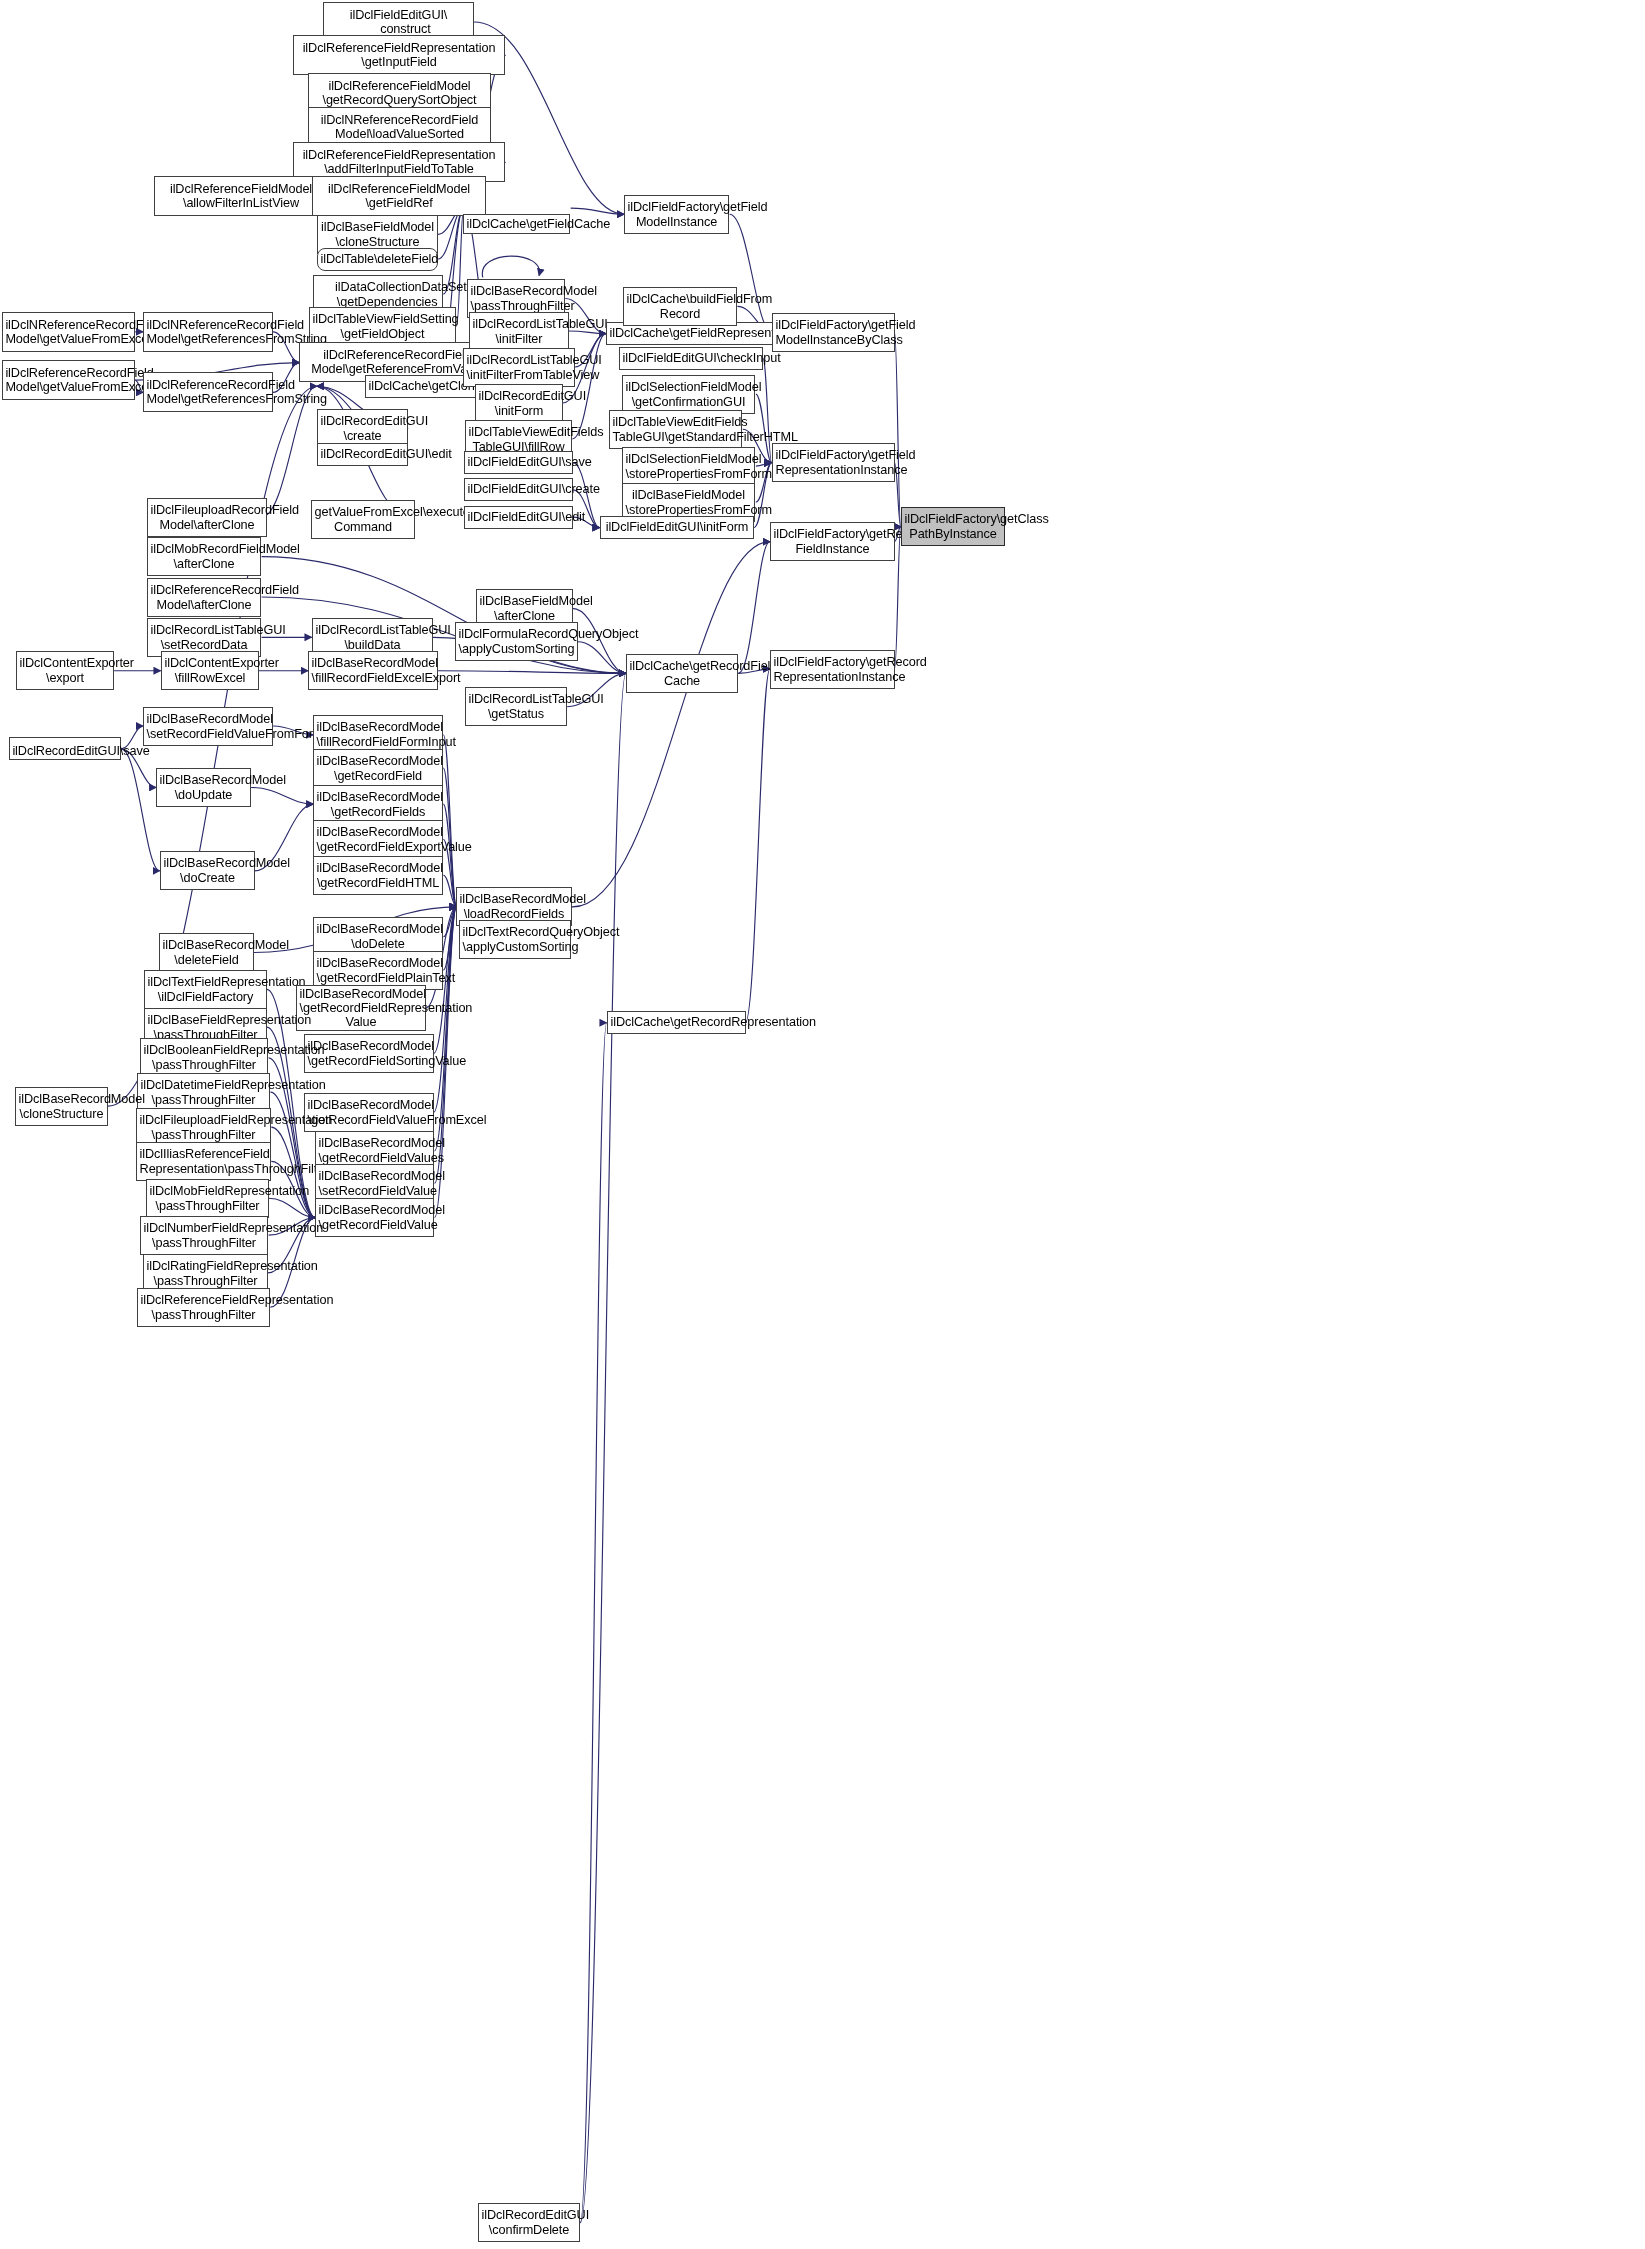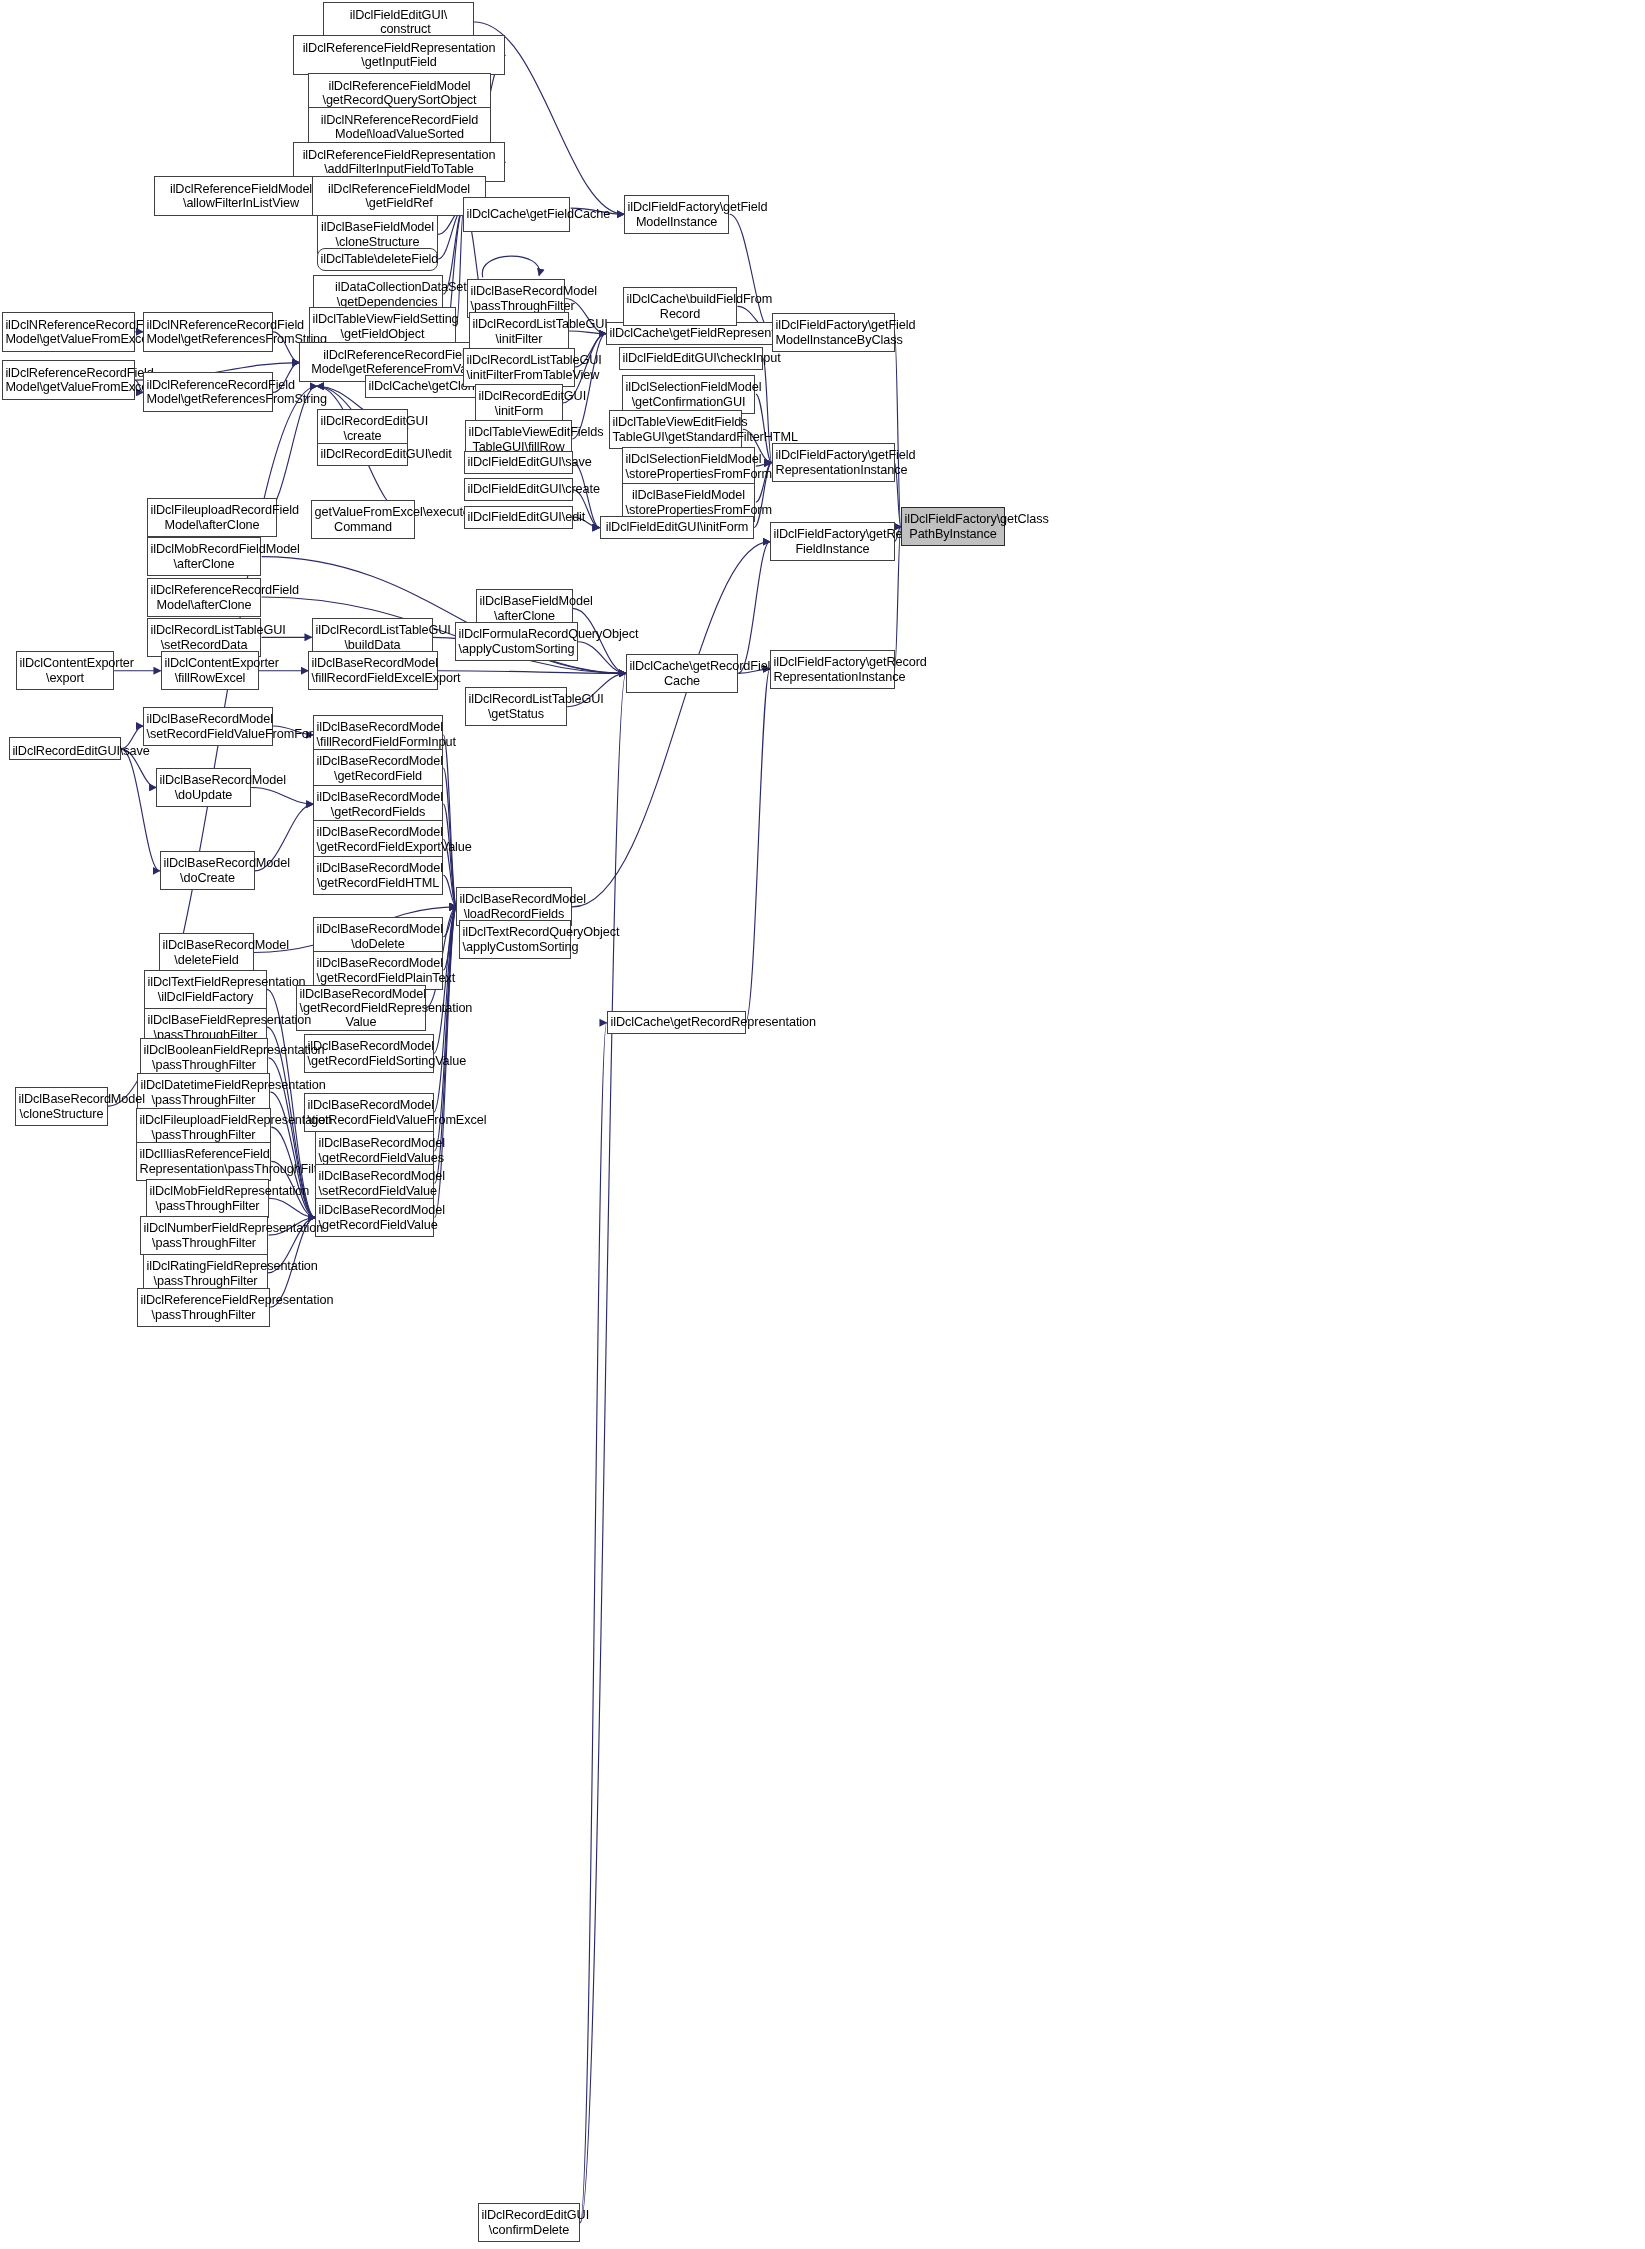--- a/index.html
+++ b/index.html
@@ -167,21 +167,21 @@
       <div class="node" style="left: 1.8px; top: 360px; width: 133px; height: 40px;"><span>ilDclReferenceRecordField
 Model\getValueFromExcel</span></div>
       <div class="node" style="left: 143px; top: 372px; width: 130px; height: 40px;"><span>ilDclReferenceRecordField
 Model\getReferencesFromString</span></div>
       <div class="node" style="left: 317px; top: 375px; width: 121px; height: 23px; margin-left: 48px;"><span>ilDclCache\getCloneOf</span></div>
       <div class="node" style="left: 317px; top: 409px; width: 91px; height: 39px;"><span>ilDclRecordEditGUI
 \create</span></div>
       <div class="node" style="left: 317px; top: 443px; width: 91px; height: 23px;"><span>ilDclRecordEditGUI\edit</span></div>
       <div class="node" style="left: 311px; top: 500px; width: 104px; height: 39px;"><span>getValueFromExcel\execute
 Command</span></div>
-      <div class="node" style="left: 147px; top: 498px; width: 130px; height: 39px;"><span>ilDclFileuploadRecordField
+      <div class="node" style="left: 147px; top: 498px; width: 120px; height: 39px;"><span>ilDclFileuploadRecordField
 Model\afterClone</span></div>
       <div class="node" style="left: 147px; top: 537px; width: 114px; height: 39px;"><span>ilDclMobRecordFieldModel
 \afterClone</span></div>
       <div class="node" style="left: 147px; top: 578px; width: 114px; height: 39px;"><span>ilDclReferenceRecordField
 Model\afterClone</span></div>
       <div class="node" style="left: 147px; top: 618px; width: 114px; height: 39px;"><span>ilDclRecordListTableGUI
 \setRecordData</span></div>
       <div class="node" style="left: 312px; top: 618px; width: 121px; height: 39px;"><span>ilDclRecordListTableGUI
 \buildData</span></div>
       <div class="node" style="left: 16px; top: 651px; width: 98px; height: 39px;"><span>ilDclContentExporter
@@ -267,21 +267,21 @@
       <div class="node" style="left: 464px; top: 478px; width: 109px; height: 23px;"><span>ilDclFieldEditGUI\create</span></div>
       <div class="node" style="left: 464px; top: 506px; width: 109px; height: 23px;"><span>ilDclFieldEditGUI\edit</span></div>
       <div class="node" style="left: 476px; top: 589px; width: 97px; height: 39px;"><span>ilDclBaseFieldModel
 \afterClone</span></div>
       <div class="node" style="left: 455px; top: 622px; width: 123px; height: 39px;"><span>ilDclFormulaRecordQueryObject
 \applyCustomSorting</span></div>
       <div class="node" style="left: 465px; top: 687px; width: 102px; height: 39px;"><span>ilDclRecordListTableGUI
 \getStatus</span></div>
       <div class="node" style="left: 478px; top: 2203px; width: 102px; height: 39px;"><span>ilDclRecordEditGUI
 \confirmDelete</span></div>
-      <div class="node" style="left: 463px; top: 197px; width: 107px; height: 35px; text-align: center;"><span>ilDclCache\getFieldCache</span></div>
+      <div class="node" style="left: 463px; top: 214px; width: 107px; height: 20px; text-align: center;"><span>ilDclCache\getFieldCache</span></div>
       <div class="node" style="left: 606px; top: 322px; width: 172px; height: 23px;"><span>ilDclCache\getFieldRepresentation</span></div>
       <div class="node" style="left: 619px; top: 347px; width: 144px; height: 23px;"><span>ilDclFieldEditGUI\checkInput</span></div>
       <div class="node" style="left: 622px; top: 375px; width: 133px; height: 39px;"><span>ilDclSelectionFieldModel
 \getConfirmationGUI</span></div>
       <div class="node" style="left: 609px; top: 410px; width: 133px; height: 39px;"><span>ilDclTableViewEditFields
 TableGUI\getStandardFilterHTML</span></div>
       <div class="node" style="left: 622px; top: 447px; width: 133px; height: 39px;"><span>ilDclSelectionFieldModel
 \storePropertiesFromForm</span></div>
       <div class="node" style="left: 622px; top: 483px; width: 133px; height: 39px;"><span>ilDclBaseFieldModel
 \storePropertiesFromForm</span></div>

